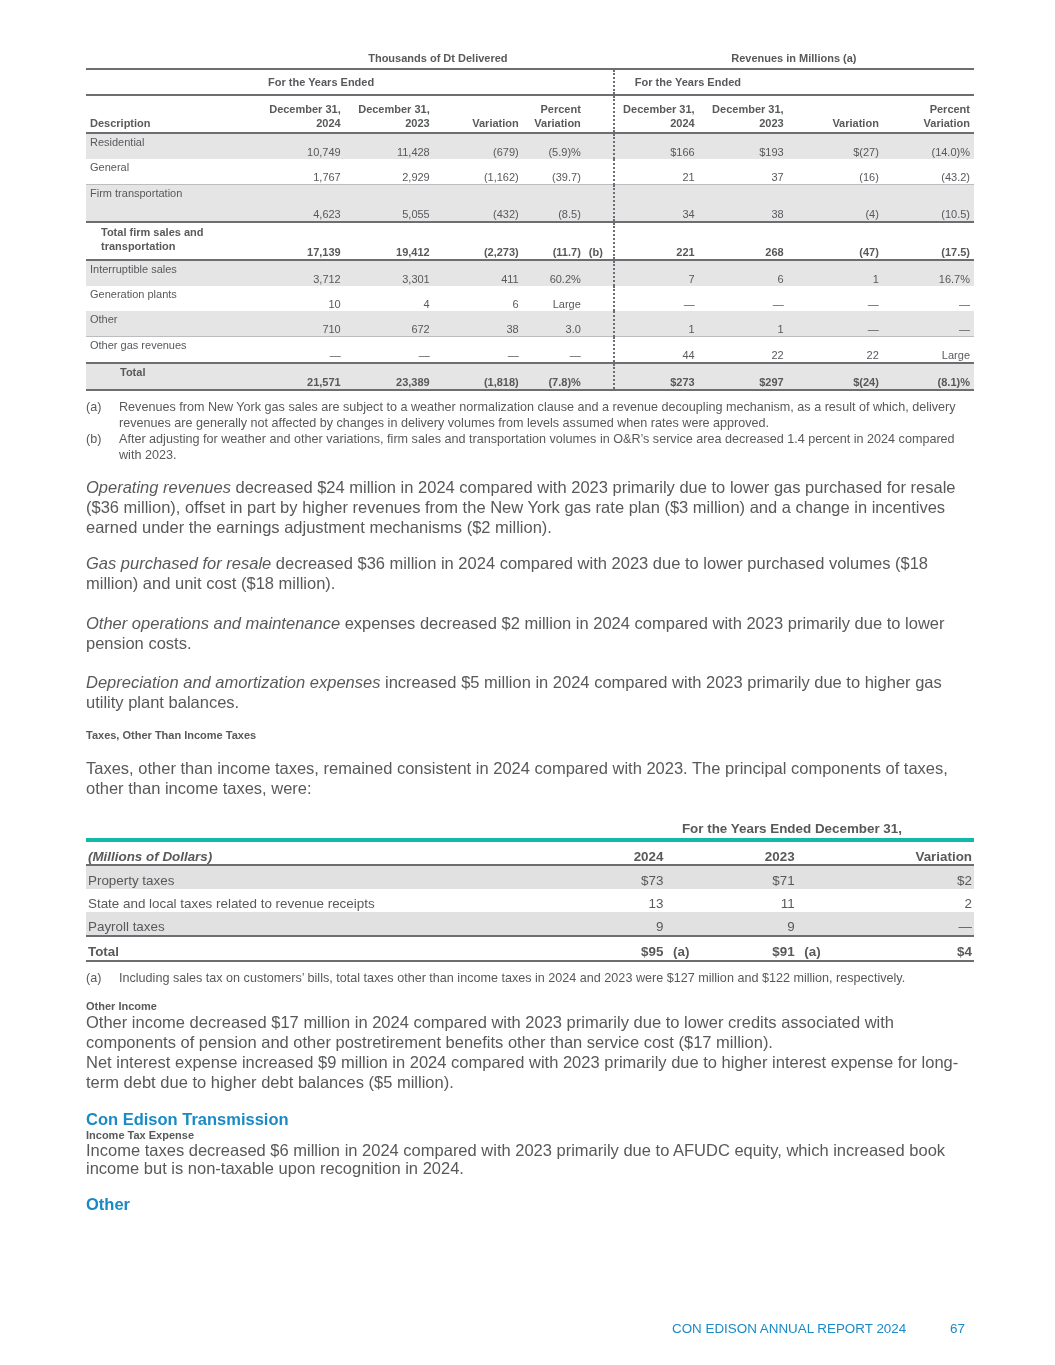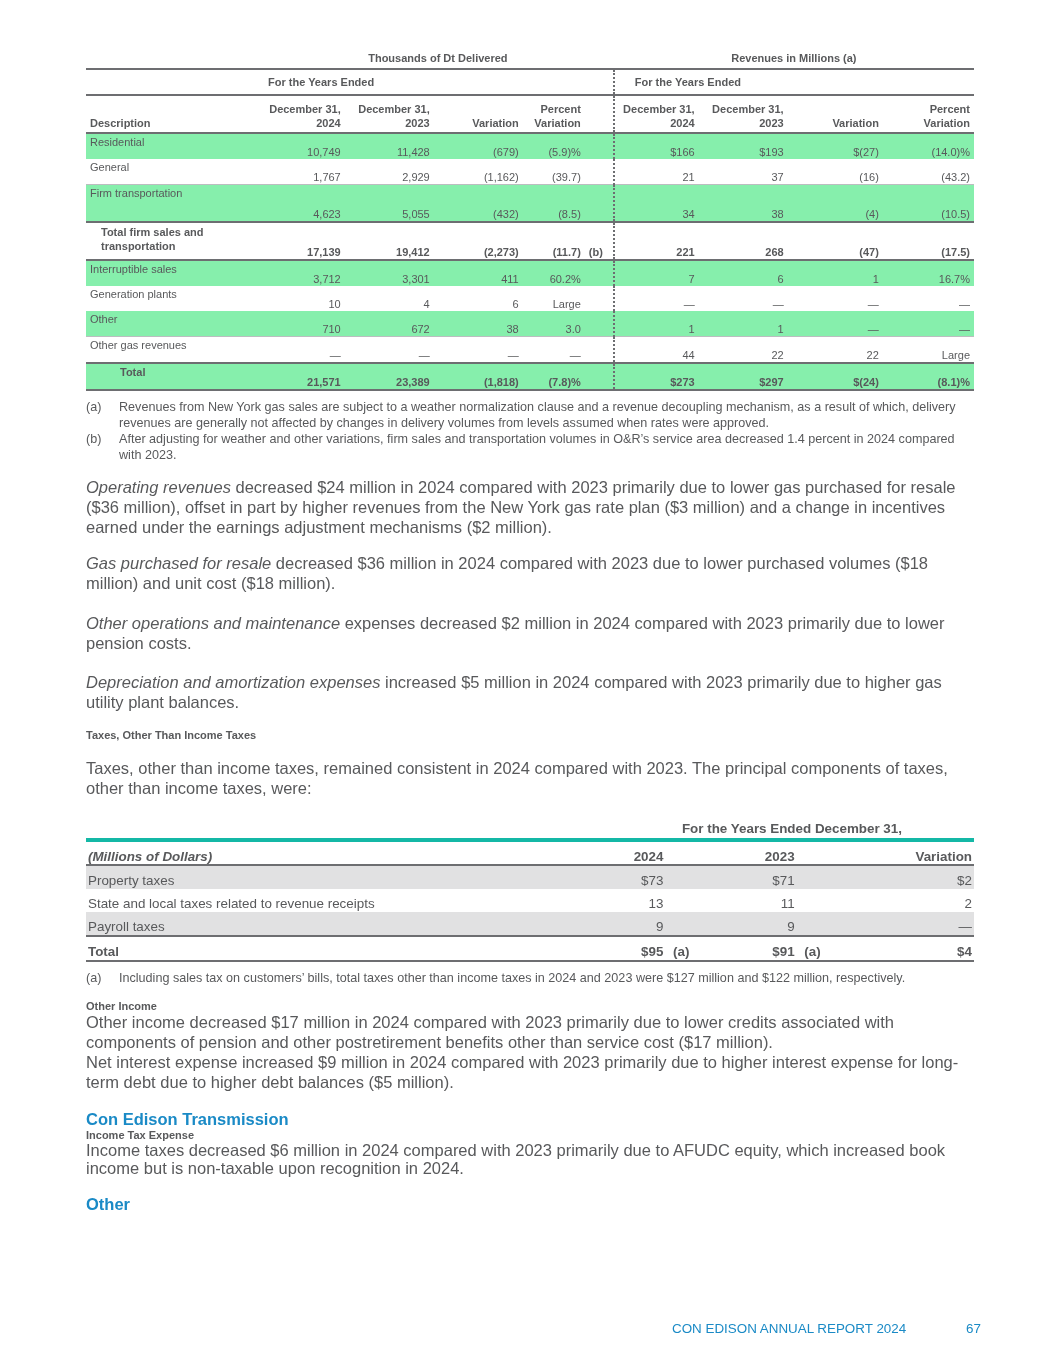--- a/index.html
+++ b/index.html
@@ -15,21 +15,21 @@
   .t1 th, .t1 td { padding: 0 4px; white-space: nowrap; }
   .t1 .num { text-align: right; }
   .t1 .grp th { font-weight: bold; color: #58595b; height: 20px; text-align: center; }
   .t1 .grp { border-bottom: 2px solid #6d6e71; }
   .t1 .sub th { font-weight: bold; height: 24px; text-align: left; padding-left: 182px; }
   .t1 .sub th.r { padding-left: 20px; }
   .t1 .sub { border-bottom: 2px solid #6d6e71; }
   .t1 .hdr th { font-weight: bold; vertical-align: bottom; line-height: 14px; height: 34px; padding-bottom: 2px; }
   .t1 .hdr { border-bottom: 2px solid #6d6e71; }
   .t1 tbody tr td { height: 22px; vertical-align: bottom; padding-bottom: 1px; }
-  .t1 tbody tr.shade td { background: #86efac; }
+  .t1 tbody tr.shade td { background: #e5e5e5; }
   .t1 tbody tr.tall td { height: 33px; }
   .t1 tbody tr td.desc { vertical-align: top; padding-top: 2px; }
   .t1 tbody tr.total td { font-weight: bold; border-top: 2px solid #6d6e71; }
   .t1 tbody tr.total2 td { font-weight: bold; border-top: 2px solid #6d6e71; border-bottom: 2px solid #6d6e71; }
   .t1 .divider { border-left: 2px dotted #6d6e71; }
   .t1 tr.rowline td { border-bottom: 1px solid #bcbdc0; }
   .indent1 { padding-left: 15px !important; }
   .indent2 { padding-left: 34px !important; }
 
   .fn { font-size: 12.6px; color: #58595b; margin-top: 8px; }
@@ -47,21 +47,21 @@
   .t2 .grp th { font-weight: bold; text-align: right; padding-right: 72px; height: 20px; }
   .t2 .grp { border-bottom: 4px solid #14b8a6; }
   .t2 .hdr th { font-weight: bold; height: 22px; vertical-align: bottom; }
   .t2 .hdr { border-bottom: 2px solid #6d6e71; margin-top: 12px; }
   .t2 tbody td { height: 22px; vertical-align: bottom; padding-bottom: 1px; }
   .t2 tbody tr.shade td { background: #e1e1e2; }
   .t2 tbody tr.total td { font-weight: bold; border-top: 2px solid #6d6e71; border-bottom: 2px solid #6d6e71; }
   .t2 .num { text-align: right; }
 
   .footer { position: absolute; top: 1321px; left: 672px; font-size: 13.4px; color: #1a8ac6; }
-  .footer .pg { position: absolute; left: 294px; }
+  .footer .pg { position: absolute; left: 278px; }
 </style>
 </head>
 <body>
 
 <div class="page">
 
   <table class="t1">
     <colgroup>
       <col style="width:170px">
         <col style="width:80px">

